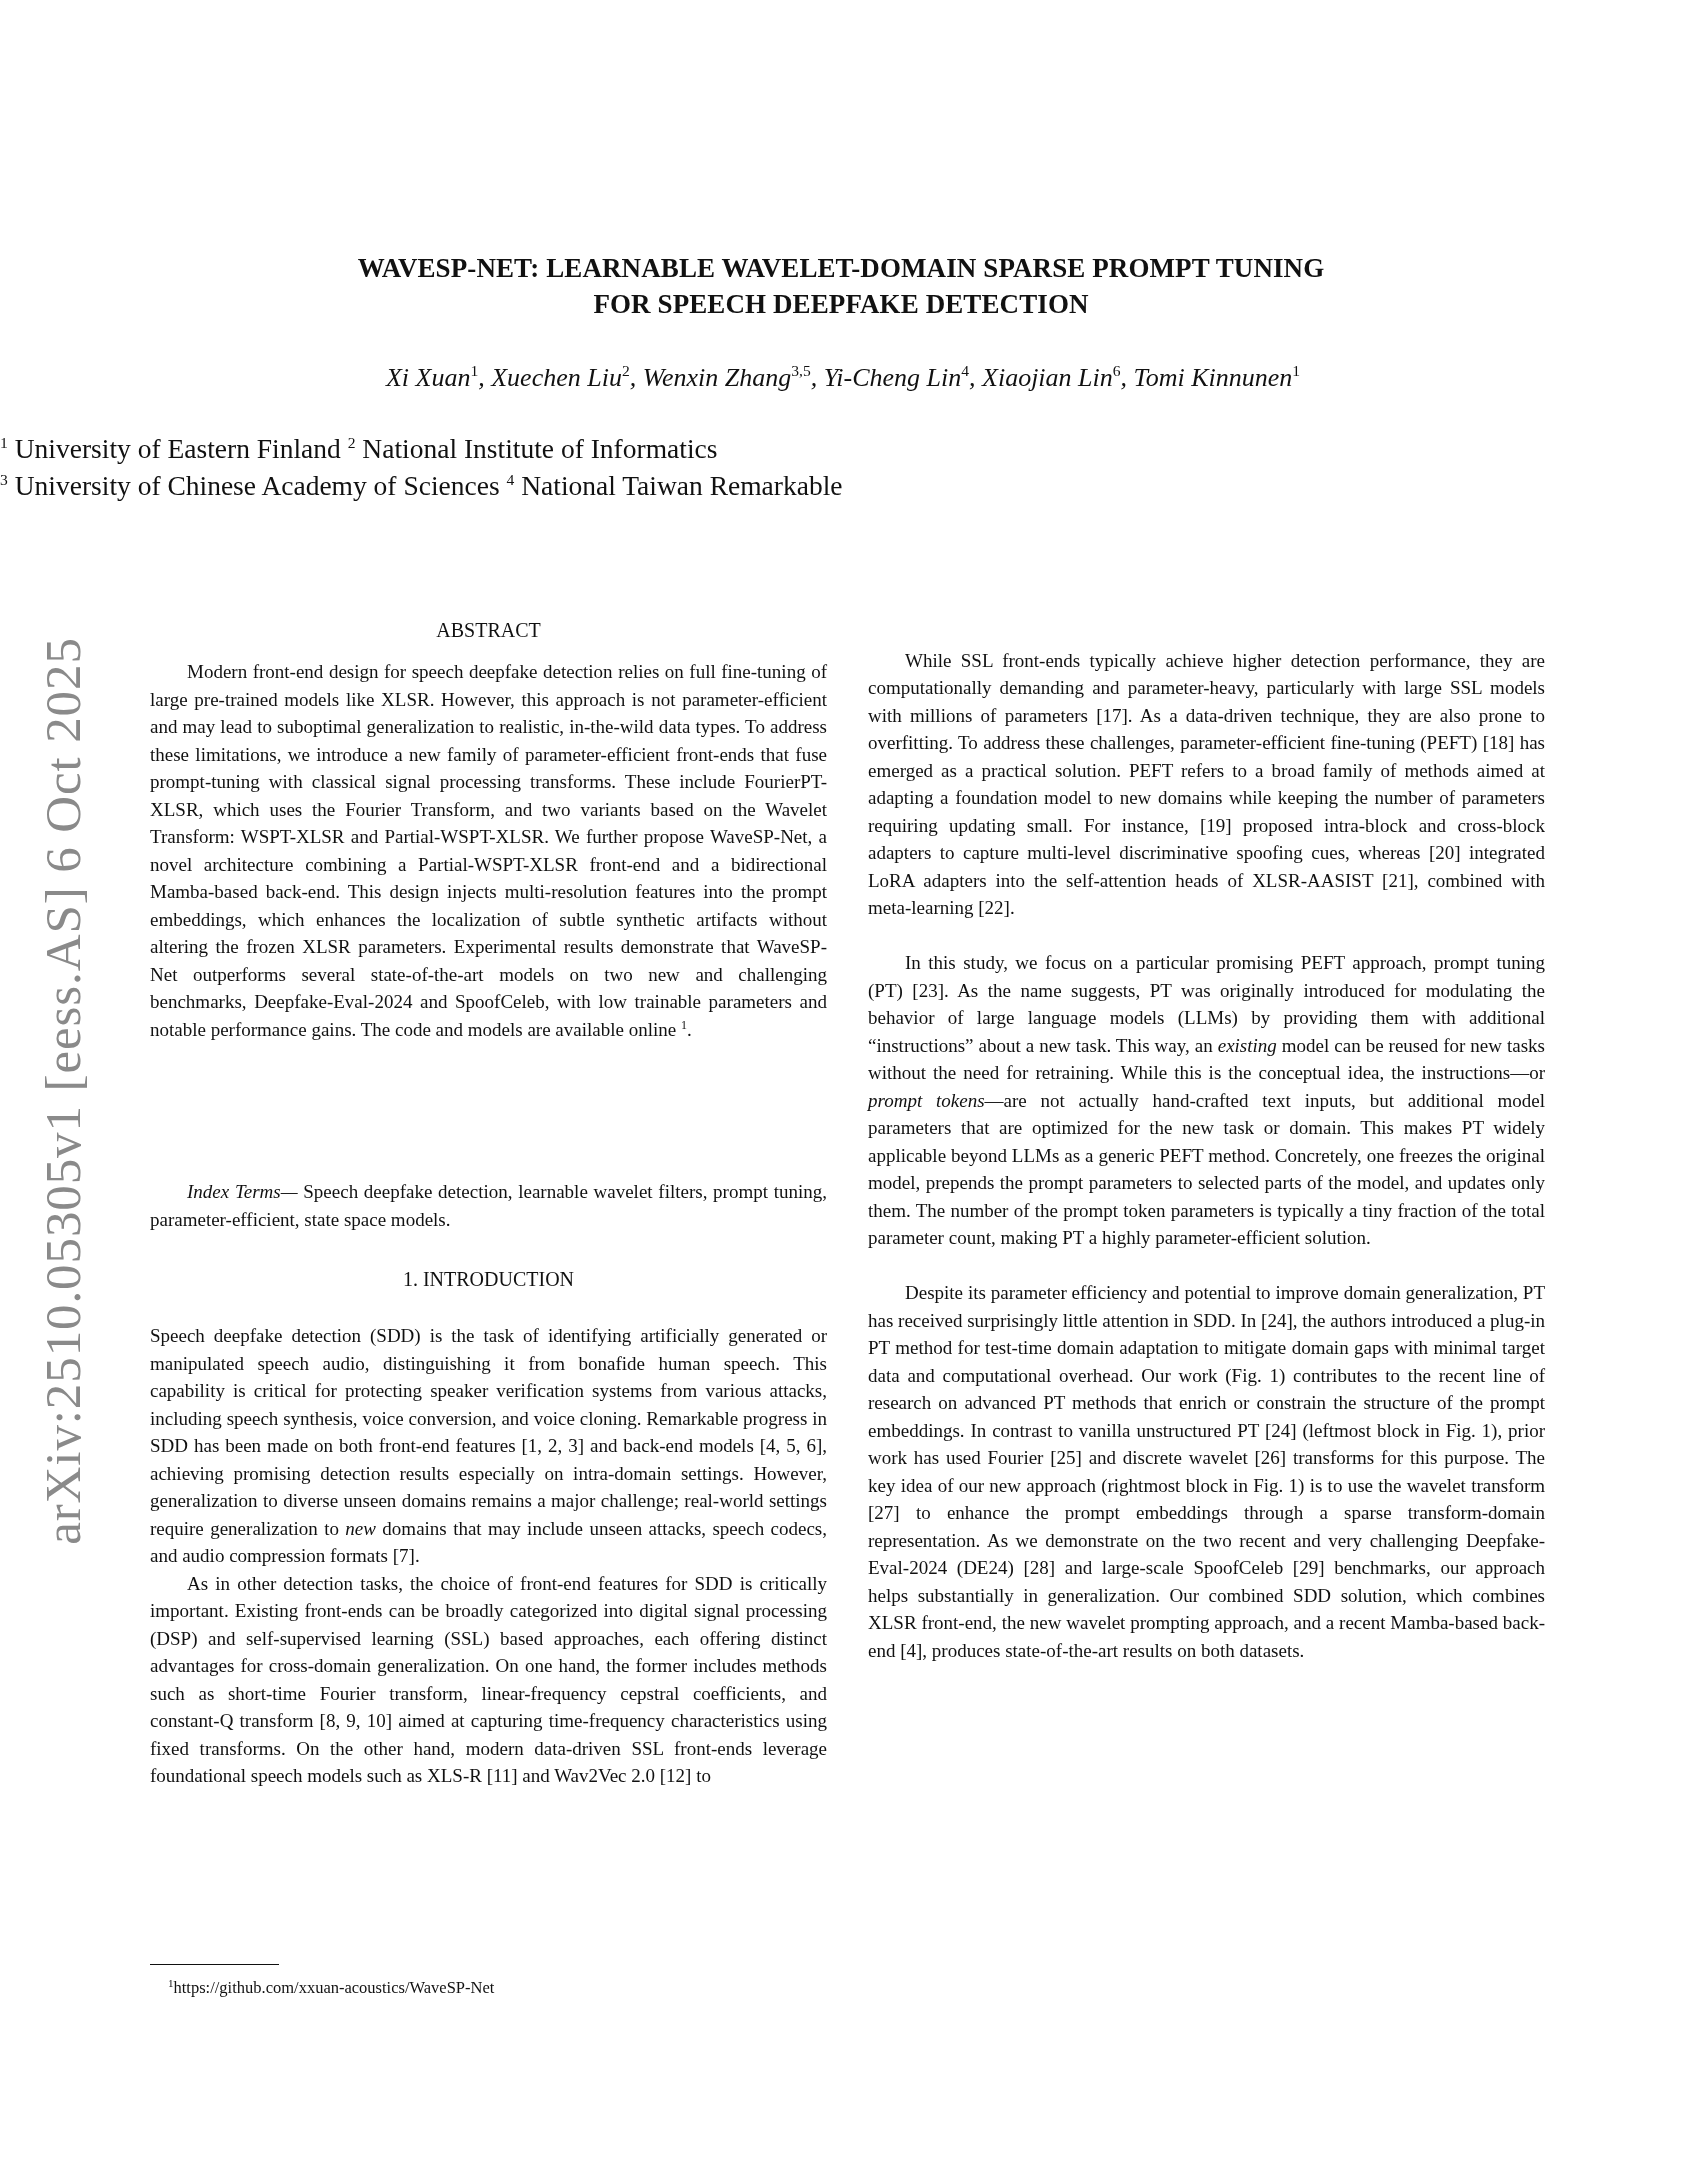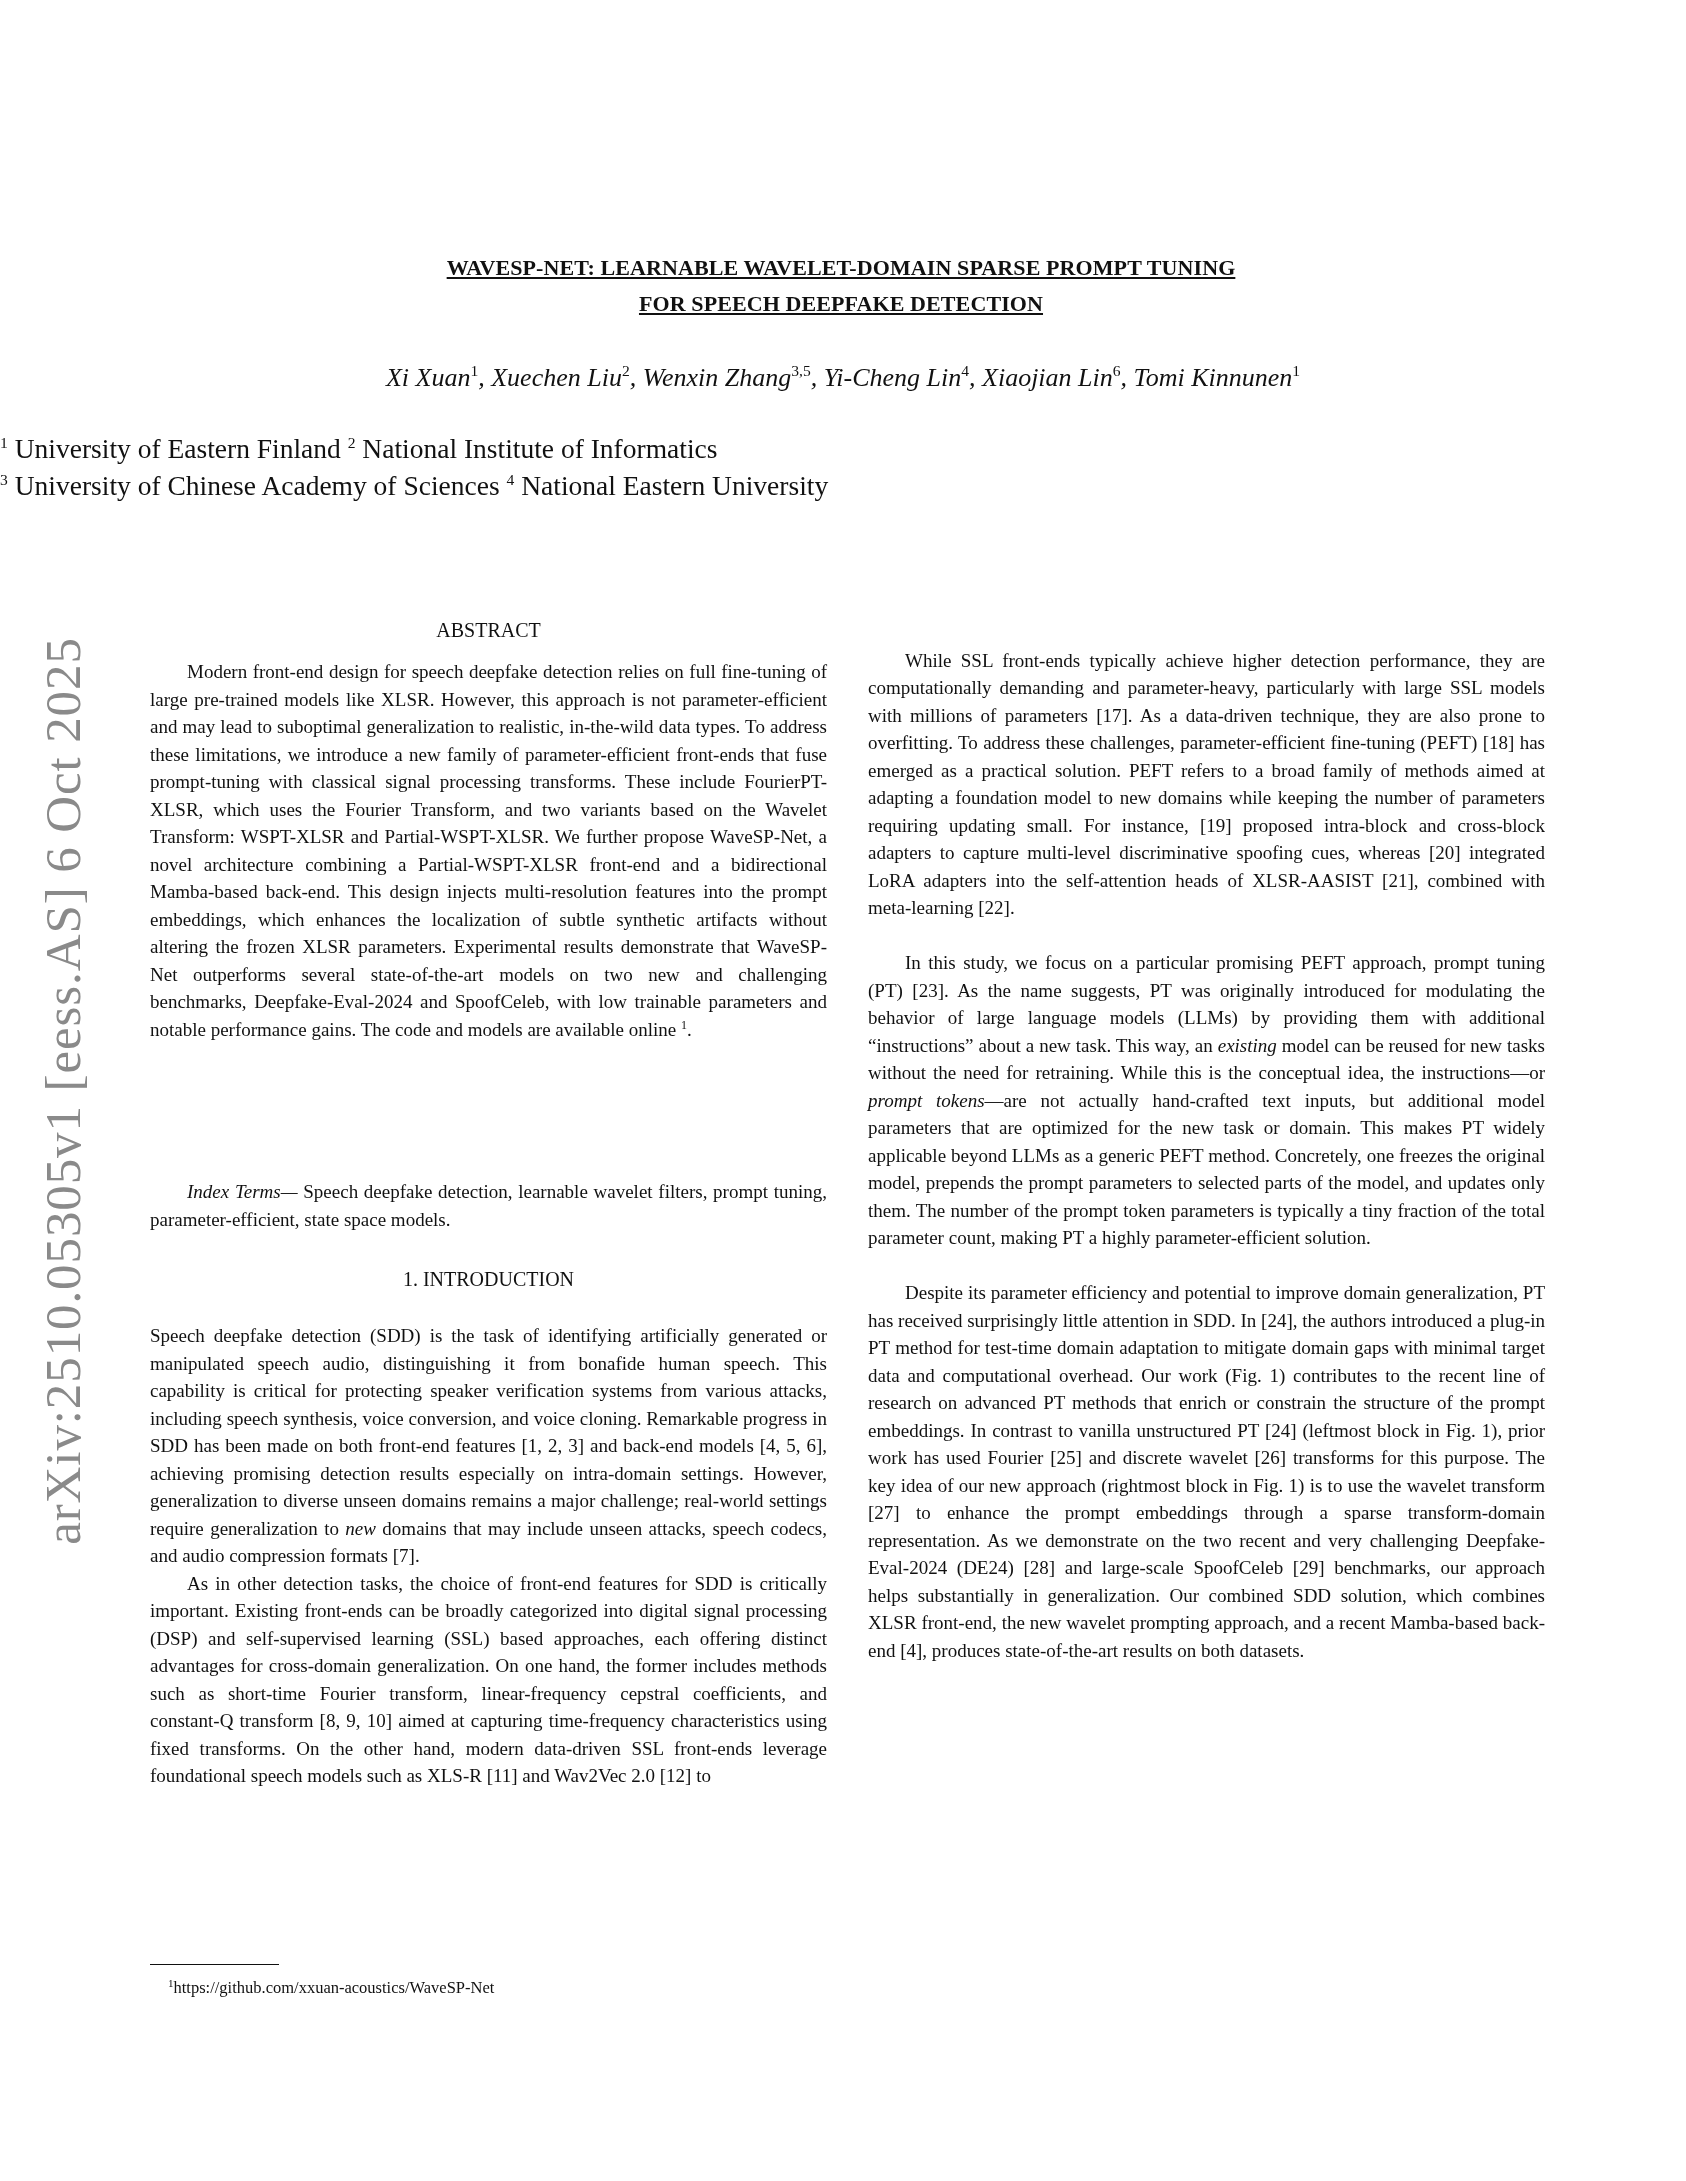--- a/index.html
+++ b/index.html
@@ -2,23 +2,22 @@
 <html style="font-size:14.7px"><head>
 <meta charset="utf-8">
 <style>
   html, body { margin: 0; padding: 0; background: #ffffff; }
   body {
     width: 1686px; height: 2182px; position: relative; overflow: hidden;
     font-family: "Liberation Serif", "DejaVu Serif", serif; color: #111;
   }
   .title {
     position: absolute; left: 0; width: 1682px; top: 250px;
-    text-align: center; font-weight: bold; font-size: 22px; line-height: 36px;
+    text-align: center; font-weight: bold; font-size: 27px; line-height: 36px;
     letter-spacing: 0.1px;
-    text-decoration: underline;
   }
   .authors {
     position: absolute; left: 0; width: 1686px; top: 361px;
     text-align: center; font-style: italic; font-size: 26px; line-height: 33px;
   }
   .authors sup, .affil sup { font-size: 15.6px; font-style: normal; vertical-align: 10px; line-height: 0; }
   .affil {
     position: absolute; left: 0; width: 1686px; top: 430px;
     text-align: left; font-size: 27.5px; line-height: 37px;
   }
@@ -74,21 +73,21 @@
   <span><span>Tomi Kinnunen</span><sup>1</sup></span>
 </div>
 
 <div class="affil">
   <div>
     <sup>1</sup> <span>University of Eastern Finland</span>
     <sup>2</sup> <span>National Institute of Informatics</span>
   </div>
   <div>
     <sup>3</sup> <span>University of Chinese Academy of Sciences</span>
-    <sup>4</sup> <span>National Eastern University</span>
+    <sup>4</sup> <span>National Taiwan Remarkable</span>
   </div>
 </div>
 
 <div class="col left">
   <div class="sec-head" style="top:617px;">ABSTRACT</div>
   <div class="block" style="top:658px;font-family:Liberation Serif, serif;">
     <p class="indent"><span>Modern front-end design for speech deepfake detection relies on full fine-tuning of large pre-trained models like XLSR. However, this approach is not parameter-efficient and may lead to suboptimal gen­eralization to realistic, in-the-wild data types. To address these limi­tations, we introduce a new family of parameter-efficient front-ends that fuse prompt-tuning with classical signal processing transforms. These include FourierPT-XLSR, which uses the Fourier Transform, and two variants based on the Wavelet Transform: WSPT-XLSR and Partial-WSPT-XLSR. We further propose WaveSP-Net, a novel ar­chitecture combining a Partial-WSPT-XLSR front-end and a bidirec­tional Mamba-based back-end. This design injects multi-resolution features into the prompt embeddings, which enhances the localiza­tion of subtle synthetic artifacts without altering the frozen XLSR parameters. Experimental results demonstrate that WaveSP-Net out­performs several state-of-the-art models on two new and challenging benchmarks, Deepfake-Eval-2024 and SpoofCeleb, with low train­able parameters and notable performance gains. The code and mod­els are available online</span> <sup style="font-size:12px;vertical-align:7.3px;line-height:0;">1</sup><span>.</span></p>
   </div>
   <div class="block" style="top:1178px;">
     <p class="indent"><b><i>Index Terms—</i></b> <span>Speech deepfake detection, learnable wavelet filters, prompt tuning, parameter-efficient, state space models.</span></p>

